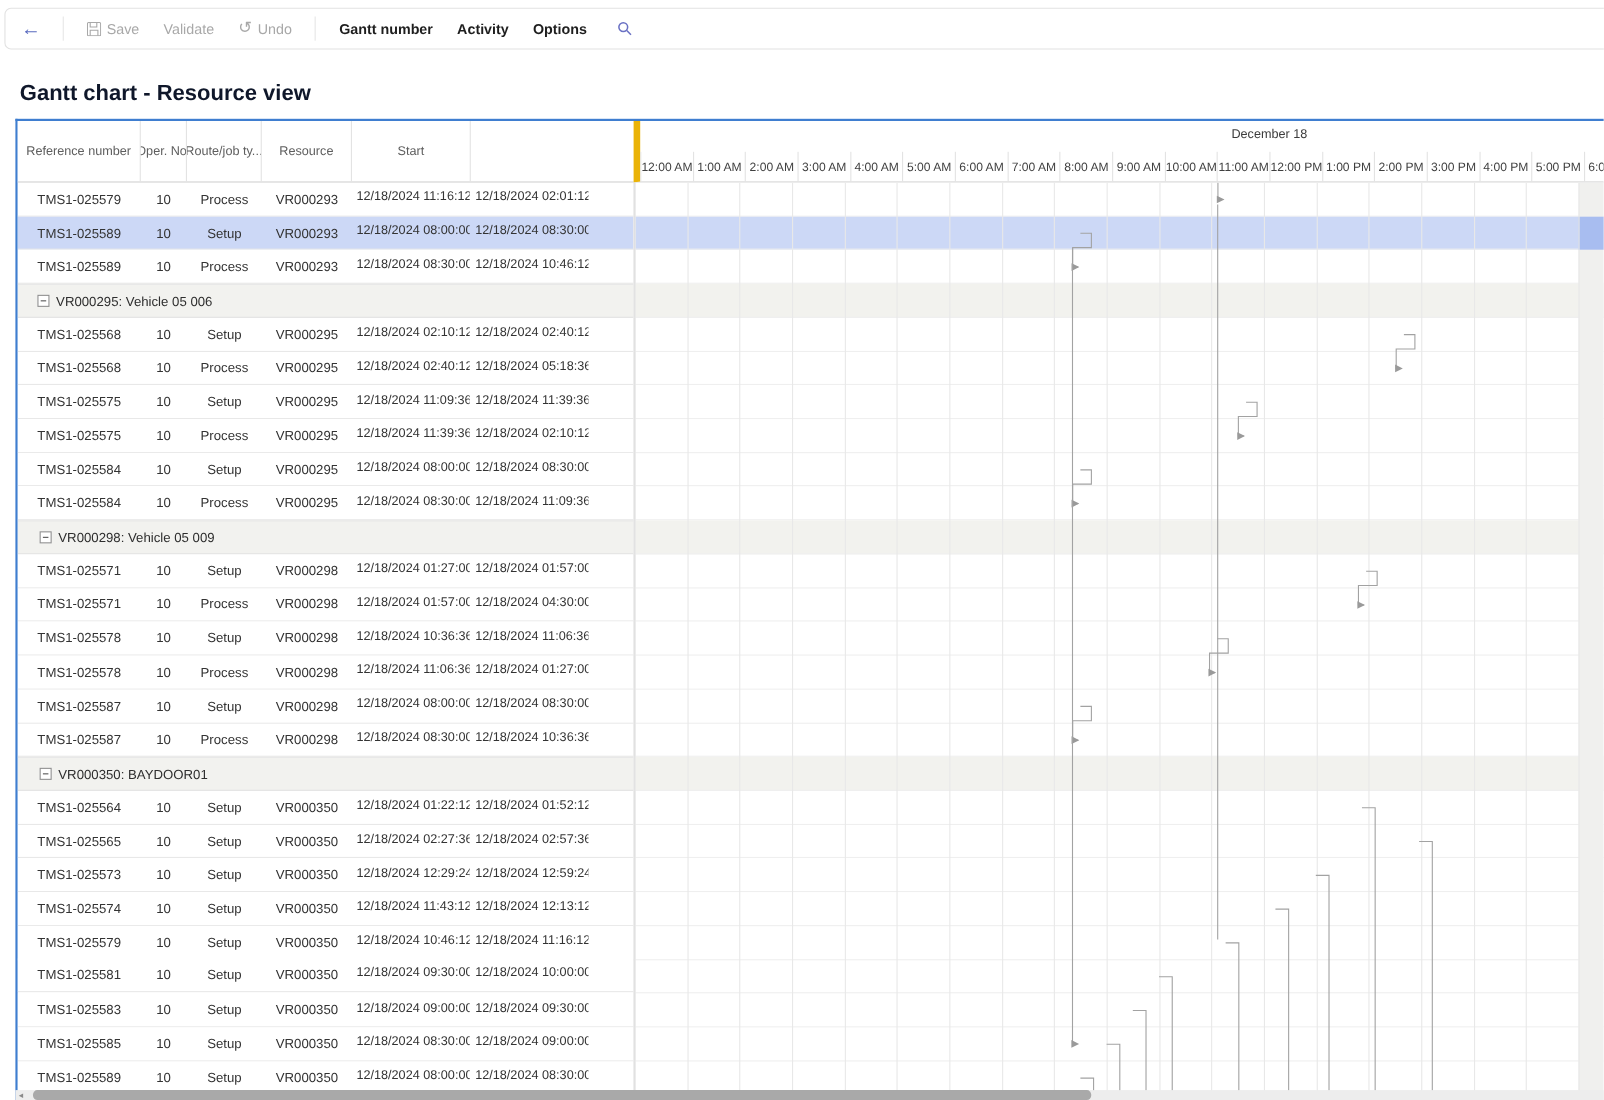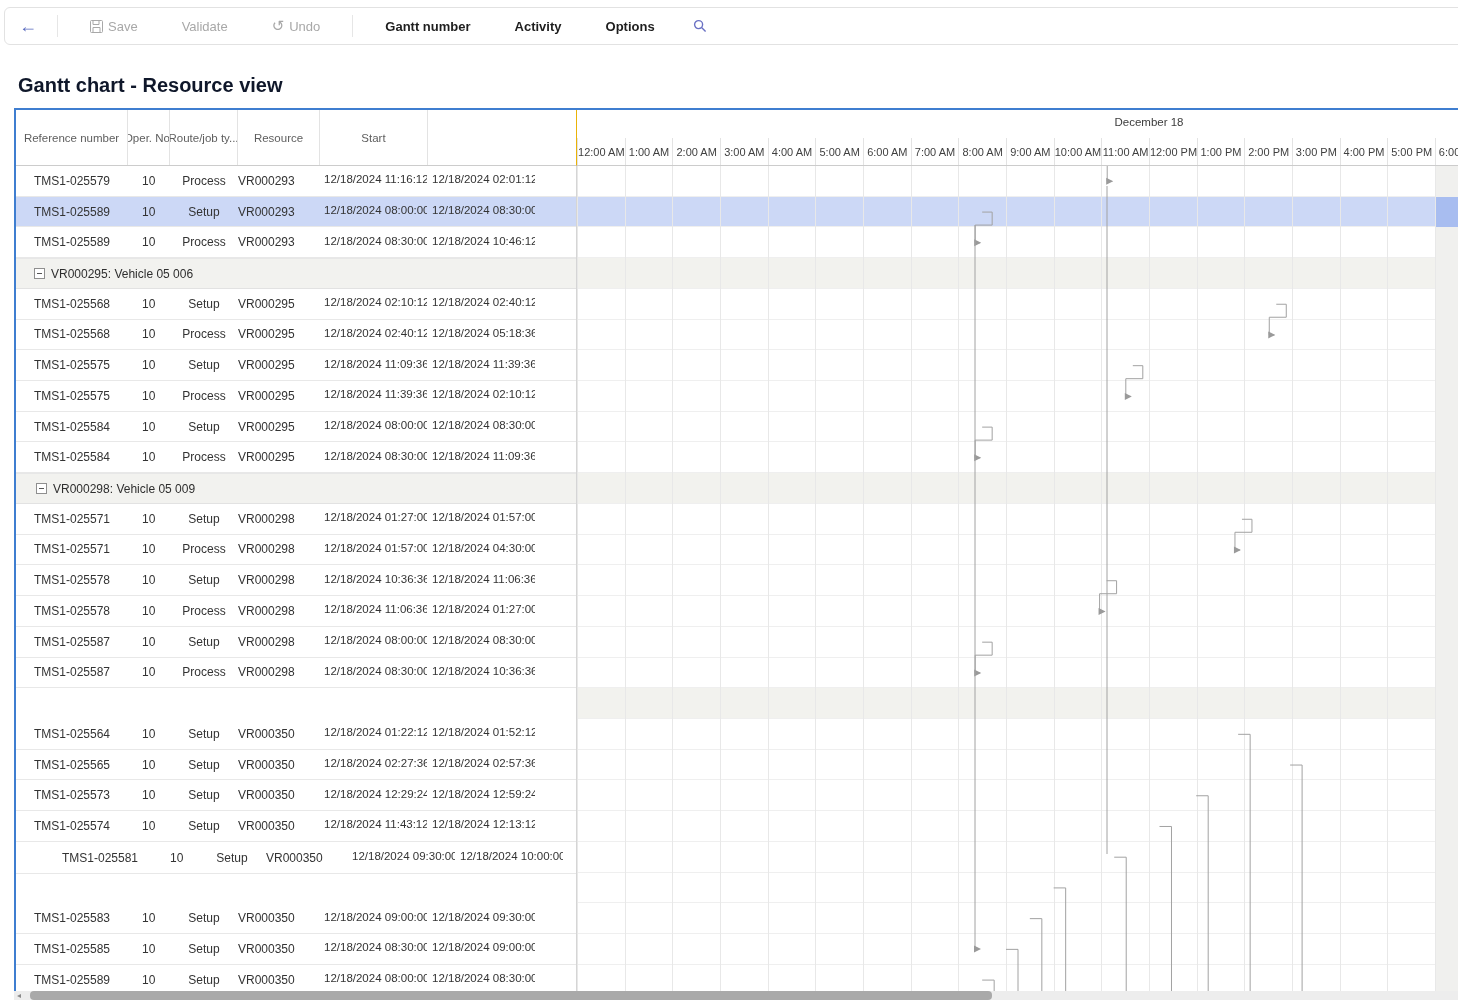--- a/index.html
+++ b/index.html
@@ -4,52 +4,52 @@
 <style>
   html,body{margin:0;padding:0;}
   body{width:1458px;height:1000px;position:relative;overflow:hidden;background:#fff;
        font-family:"Liberation Sans",sans-serif;color:#333;}
   
   .toolbar{position:absolute;left:4px;top:7px;width:1460px;height:38px;border:1px solid #e2e2e2;
            border-radius:6px;background:#fff;display:flex;align-items:center;box-sizing:border-box;
            padding-left:14px;}
   .tb-back{color:#5b6cc0;font-size:18px;line-height:18px;margin-right:10px;cursor:pointer;}
   .tb-sep{width:1px;height:22px;background:#e6e6e6;margin:0 10px;}
-  .tb-item{font-size:13px;display:flex;align-items:center;gap:5px;margin:0 22px;white-space:nowrap;cursor:pointer;}
+  .tb-item{font-size:13px;display:flex;align-items:center;gap:5px;margin:0 11px;white-space:nowrap;cursor:pointer;}
   .tb-item.dis{color:#a8a8a8;}
   .tb-item.strong{color:#1e1e1e;font-weight:600;}
   .tb-ico{display:inline-flex;align-items:center;}
   .undo-glyph{font-size:15px;color:#a8a8a8;line-height:14px;}
   .search-wrap{margin-left:16px;display:flex;align-items:center;cursor:pointer;}
   
   .page-title{position:absolute;left:18px;top:74px;font-size:20px;font-weight:600;color:#0f172a;}
   
   .panel{position:absolute;left:14px;top:108px;width:1444px;height:892px;box-sizing:border-box;
          border-top:2px solid #3f7ed0;border-left:2px solid #3f7ed0;overflow:hidden;background:#fff;}
   .grid-header{position:absolute;left:0;top:0;width:560px;height:56px;display:grid;
                grid-template-columns:112px 42px 68px 82px 108px 148px;box-sizing:border-box;
                border-bottom:1px solid #cccccc;background:#fff;}
   .gh-cell{display:flex;align-items:center;justify-content:center;font-size:11.5px;color:#5e5e5e;
            border-right:1px solid #e3e3e3;overflow:hidden;white-space:nowrap;box-sizing:border-box;}
   .timeline-header{position:absolute;left:560px;top:0;width:882px;height:56px;box-sizing:border-box;
-                   border-bottom:1px solid #cccccc;border-left:1px solid #eab308;overflow:hidden;background:#fff;text-decoration:underline;}
+                   border-bottom:1px solid #cccccc;border-left:6px solid #eab308;overflow:hidden;background:#fff;text-decoration:underline;}
   .date-label{position:absolute;left:0;top:6px;width:1144px;text-align:center;font-size:11.5px;color:#3c3c3c;}
   .hour-row{position:absolute;left:0;top:28px;height:28px;width:100%;}
   .hour-cell{position:absolute;top:0;height:28px;line-height:28px;text-align:center;font-size:11px;
              color:#3f3f3f;border-left:1px solid #e3e3e3;box-sizing:border-box;white-space:nowrap;overflow:hidden;}
   
   .grid-body{position:absolute;left:0;top:56px;width:560px;height:836px;overflow:hidden;}
   .t-row{position:absolute;left:0;width:560px;height:30.72px;display:grid;
          grid-template-columns:112px 42px 68px 82px 108px 148px;align-items:center;
          border-bottom:1px solid #e8e8e8;box-sizing:border-box;background:#fff;font-size:12px;color:#333;}
   .t-row.selected{background:#ccd8f6;}
   .c-ref{text-align:center;}
   .c-oper{padding-left:14px;}
   .c-route{text-align:center;}
-  .c-res{}
+  .c-res{text-align:center;}
   .c-time{padding-left:4px;}
   .c-time span{display:inline-block;width:103px;white-space:nowrap;overflow:hidden;font-size:11.5px;}
   .group-row{position:absolute;left:0;width:560px;height:30.72px;background:#f2f2ef;box-sizing:border-box;
              border-bottom:1px solid #e2e2e2;border-top:1px solid #e7e7e7;display:flex;align-items:center;
              padding-left:20px;gap:6px;font-size:12px;color:#2e2e2e;}
   .minus-box{width:9px;height:9px;border:1px solid #8f8f8f;display:inline-flex;align-items:center;
              justify-content:center;background:#fff;flex:none;}
   .minus-box::before{content:"";width:5px;height:1px;background:#555;}
   
   .gantt-body{position:absolute;left:560px;top:56px;width:882px;height:836px;overflow:hidden;
@@ -263,20 +263,24 @@
         <div class="c-time"><span>12/18/2024 08:30:00 AM</span></div>
       </div>
       <div class="t-row" style="top: 491.52px;">
         <div class="c-ref">TMS1-025587</div>
         <div class="c-oper">10</div>
         <div class="c-route">Process</div>
         <div class="c-res">VR000298</div>
         <div class="c-time"><span>12/18/2024 08:30:00 AM</span></div>
         <div class="c-time"><span>12/18/2024 10:36:36 AM</span></div>
       </div>
+      <div class="group-row" style="top: 522.24px;">
+        <span class="minus-box"></span>
+        <span>VR000350: BAYDOOR01</span>
+      </div>
       <div class="t-row" style="top: 552.96px;">
         <div class="c-ref">TMS1-025564</div>
         <div class="c-oper">10</div>
         <div class="c-route">Setup</div>
         <div class="c-res">VR000350</div>
         <div class="c-time"><span>12/18/2024 01:22:12 PM</span></div>
         <div class="c-time"><span>12/18/2024 01:52:12 PM</span></div>
       </div>
       <div class="t-row" style="top: 583.68px;">
         <div class="c-ref">TMS1-025565</div>
@@ -303,21 +307,21 @@
         <div class="c-time"><span>12/18/2024 12:13:12 PM</span></div>
       </div>
       <div class="t-row" style="top: 675.84px;">
         <div class="c-ref">TMS1-025579</div>
         <div class="c-oper">10</div>
         <div class="c-route">Setup</div>
         <div class="c-res">VR000350</div>
         <div class="c-time"><span>12/18/2024 10:46:12 AM</span></div>
         <div class="c-time"><span>12/18/2024 11:16:12 AM</span></div>
       </div>
-      <div class="t-row" style="top: 677px; padding-left: 28px;">
+      <div class="t-row" style="top: 705px;">
         <div class="c-ref">TMS1-025581</div>
         <div class="c-oper">10</div>
         <div class="c-route">Setup</div>
         <div class="c-res">VR000350</div>
         <div class="c-time"><span>12/18/2024 09:30:00 AM</span></div>
         <div class="c-time"><span>12/18/2024 10:00:00 AM</span></div>
       </div>
       <div class="t-row" style="top: 737.28px;">
         <div class="c-ref">TMS1-025583</div>
         <div class="c-oper">10</div>

